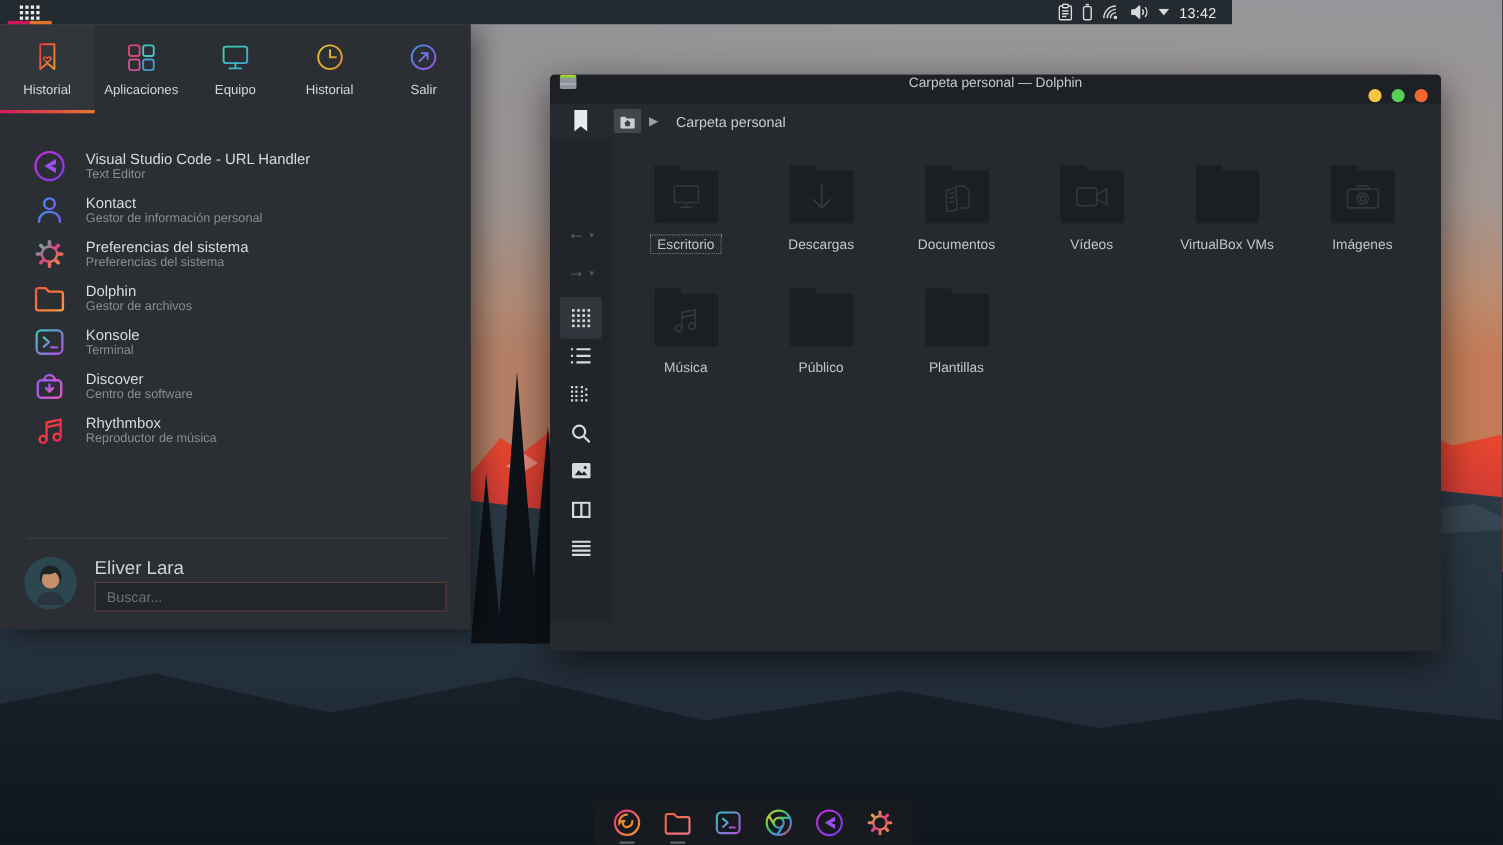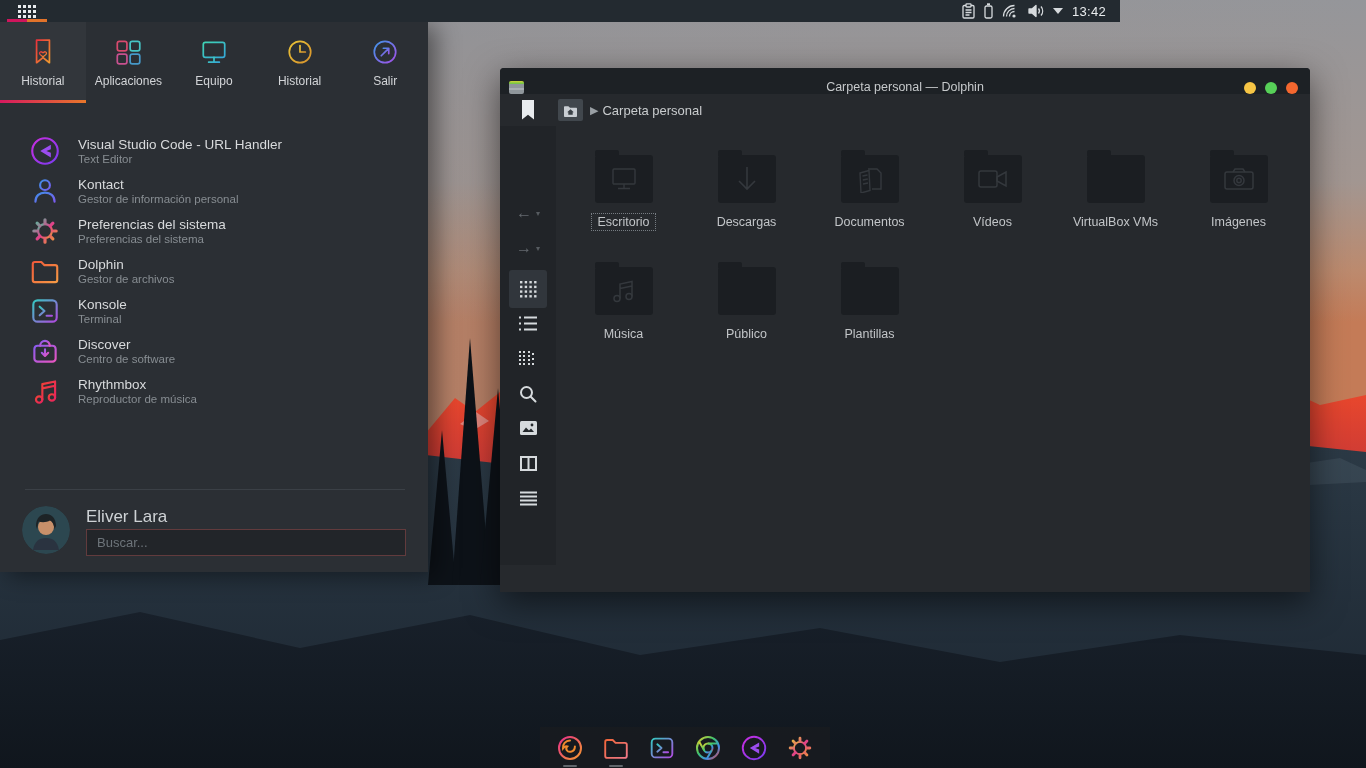--- a/index.html
+++ b/index.html
@@ -48,33 +48,33 @@
   #searchbox { position:absolute; left:86px; top:27px; width:320px; height:27px;
     background:rgba(18,20,23,.35); border:1px solid rgba(196,92,92,.4); color:#cfd3d6;
     font-size:13px; padding:0 10px; outline:none; font-family:inherit; }
   #searchbox::placeholder { color:#6d747a; }
 
   
   #win { position:absolute; left:500px; top:68px; width:810px; height:524px;
     background:#26292d; z-index:10; border-radius:4px 4px 0 0;
     box-shadow:0 10px 34px rgba(0,0,0,.55); }
   #titlebar { position:relative; height:26px; background:#1d2125; border-radius:4px 4px 0 0;
-    display:flex; align-items:flex-end; }
+    display:flex; align-items:flex-start;flex-direction:column; }
   #win-mini-icon { width:15px; height:13px; margin-left:9px; border-radius:2px;
     background:linear-gradient(180deg,#cfd435 0%,#62c24a 24%,#8f969b 24%,#8f969b 55%,#a7adb2 55%,#a7adb2 72%,#8f969b 72%); }
   #win-title { position:absolute; left:0; right:0; text-align:center; font-size:12.5px; color:#c6c9cb; }
   #winbtns { margin-left:auto; display:flex; gap:9px; padding-right:12px; z-index:1; }
   .wbtn { width:12px; height:12px; border-radius:50%; cursor:pointer; }
   .wbtn.min { background:#f6c545; } .wbtn.max { background:#57d058; } .wbtn.close { background:#f4672f; }
   #toolbar-row { position:relative; height:32px; display:flex; align-items:center; }
   #bm-ic { margin-left:22px; cursor:pointer; display:flex; }
   #home-chip { margin-left:24px; width:25px; height:22px; background:#41474d; border-radius:2px;
     display:flex; align-items:center; justify-content:center; cursor:pointer; }
   #crumb-sep { margin-left:7px; color:#9aa0a5; font-size:11px; cursor:default; }
-  #crumb { margin-left:4px; font-size:13px; color:#c9ccce; cursor:pointer; }
+  #crumb { margin-left:16px; font-size:13px; color:#c9ccce; cursor:pointer; }
   #sidestrip { position:absolute; left:0; top:58px; bottom:27px; width:56px; background:#212428; }
   .side-ic { position:absolute; left:0; width:56px; display:flex; justify-content:center; cursor:pointer; }
   .side-ic.disabled { opacity:.55; }
   .navw { display:flex; align-items:center; gap:4px; color:#9aa0a6; }
   .navw .arr { font-size:16px; line-height:16px; }
   .navw .car { font-size:8px; color:#82888e; }
   #view-active { position:absolute; left:9px; top:144px; width:38px; height:38px;
     background:#31363c; border-radius:3px; }
   #grid { position:absolute; left:62px; top:84px; width:740px; display:flex; flex-wrap:wrap; }
   .fcell { width:123px; height:112px; display:flex; flex-direction:column; align-items:center; cursor:pointer; }

